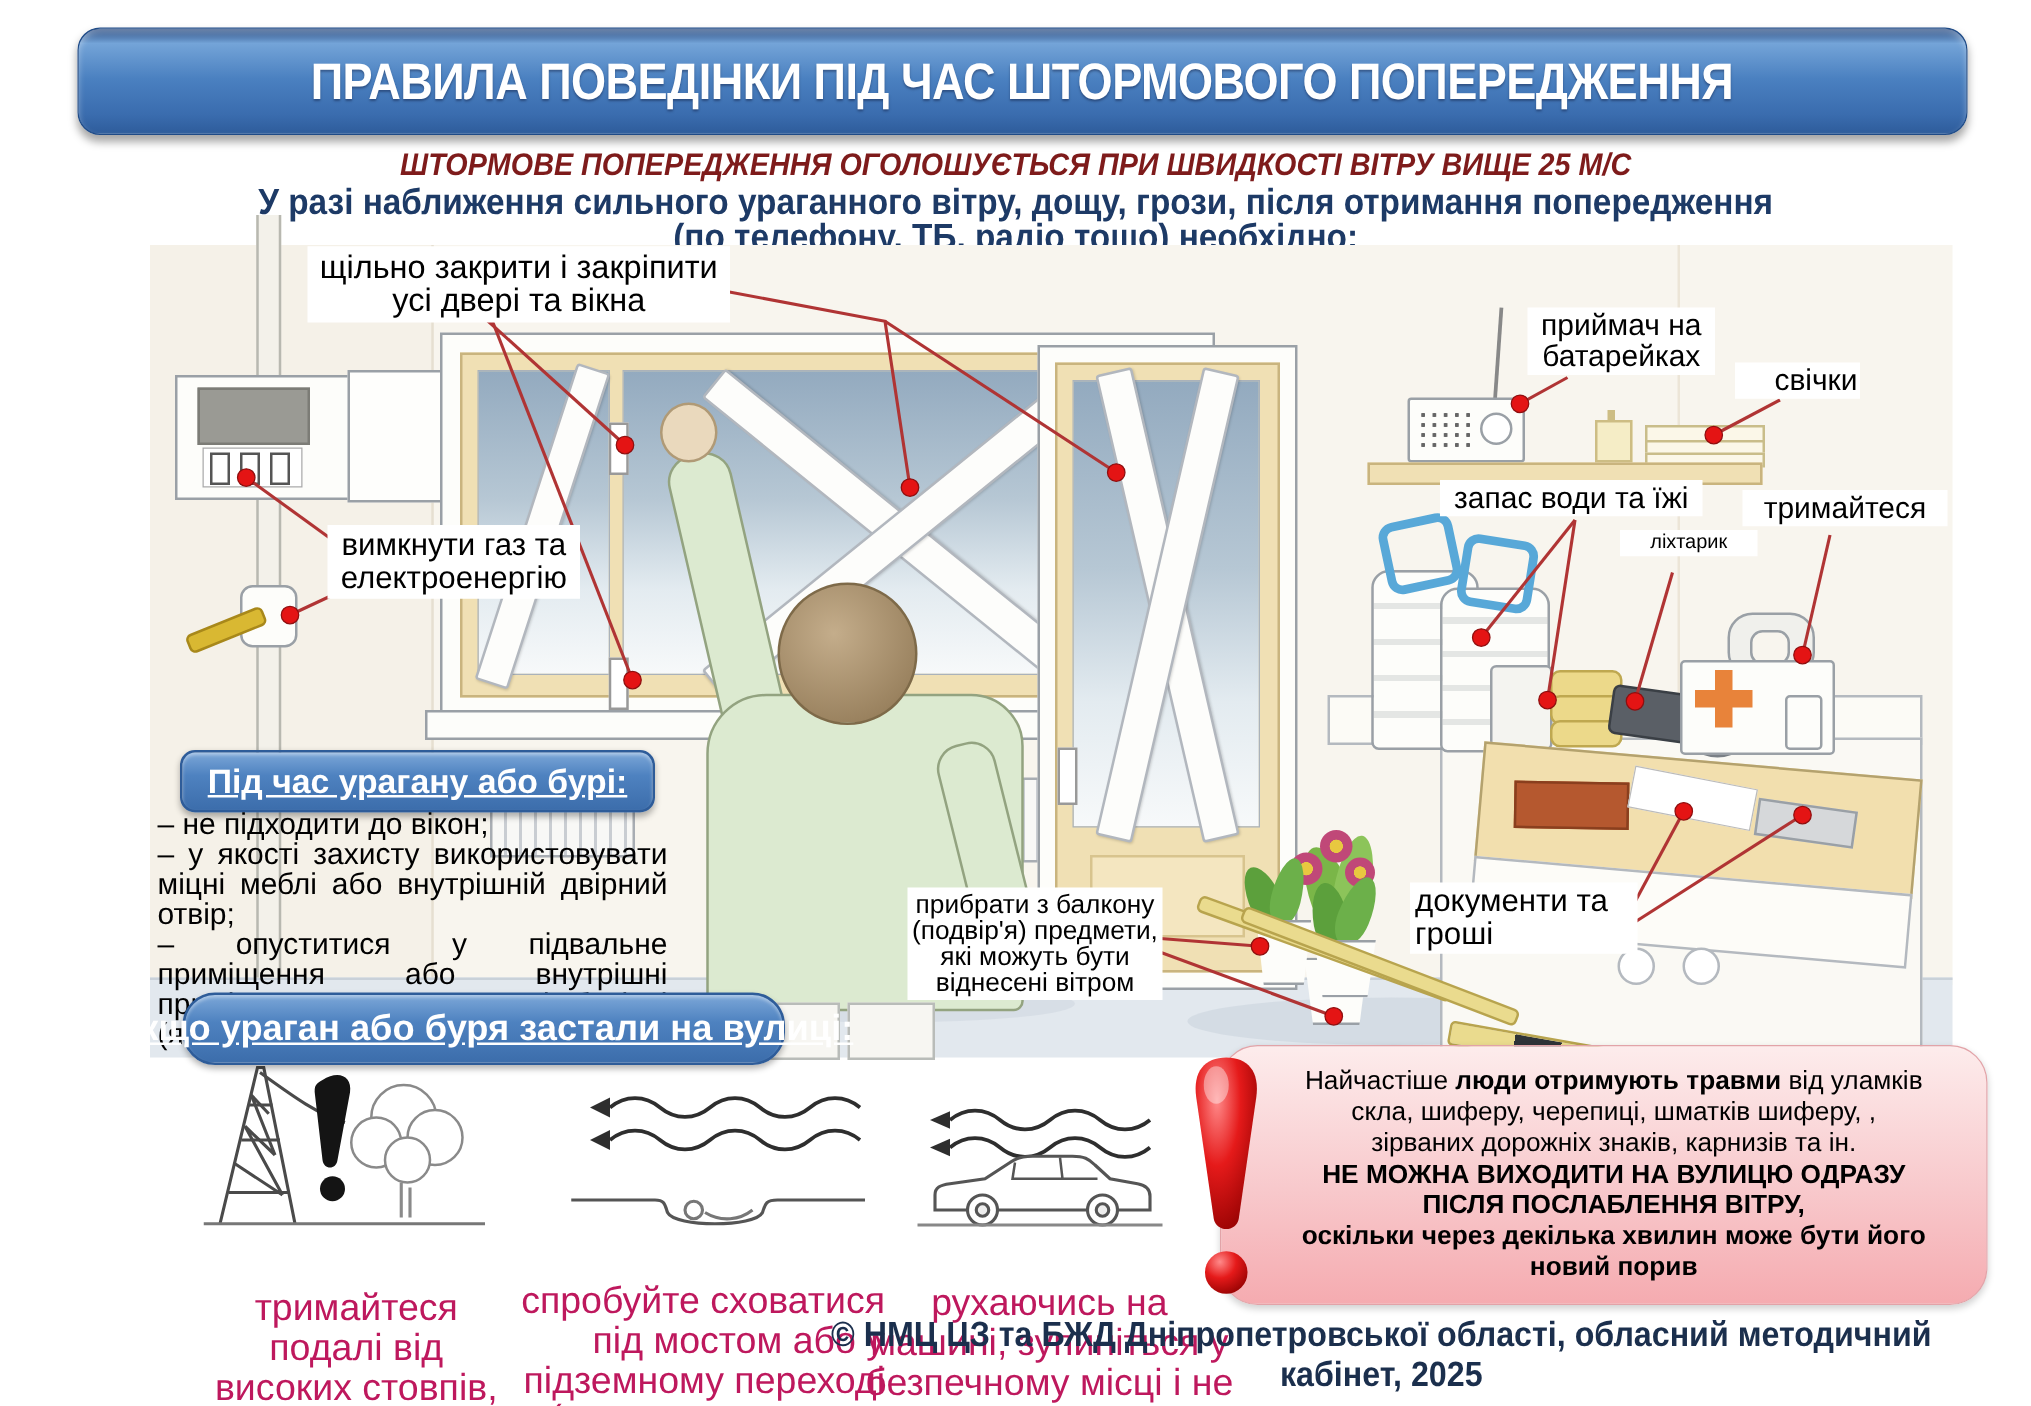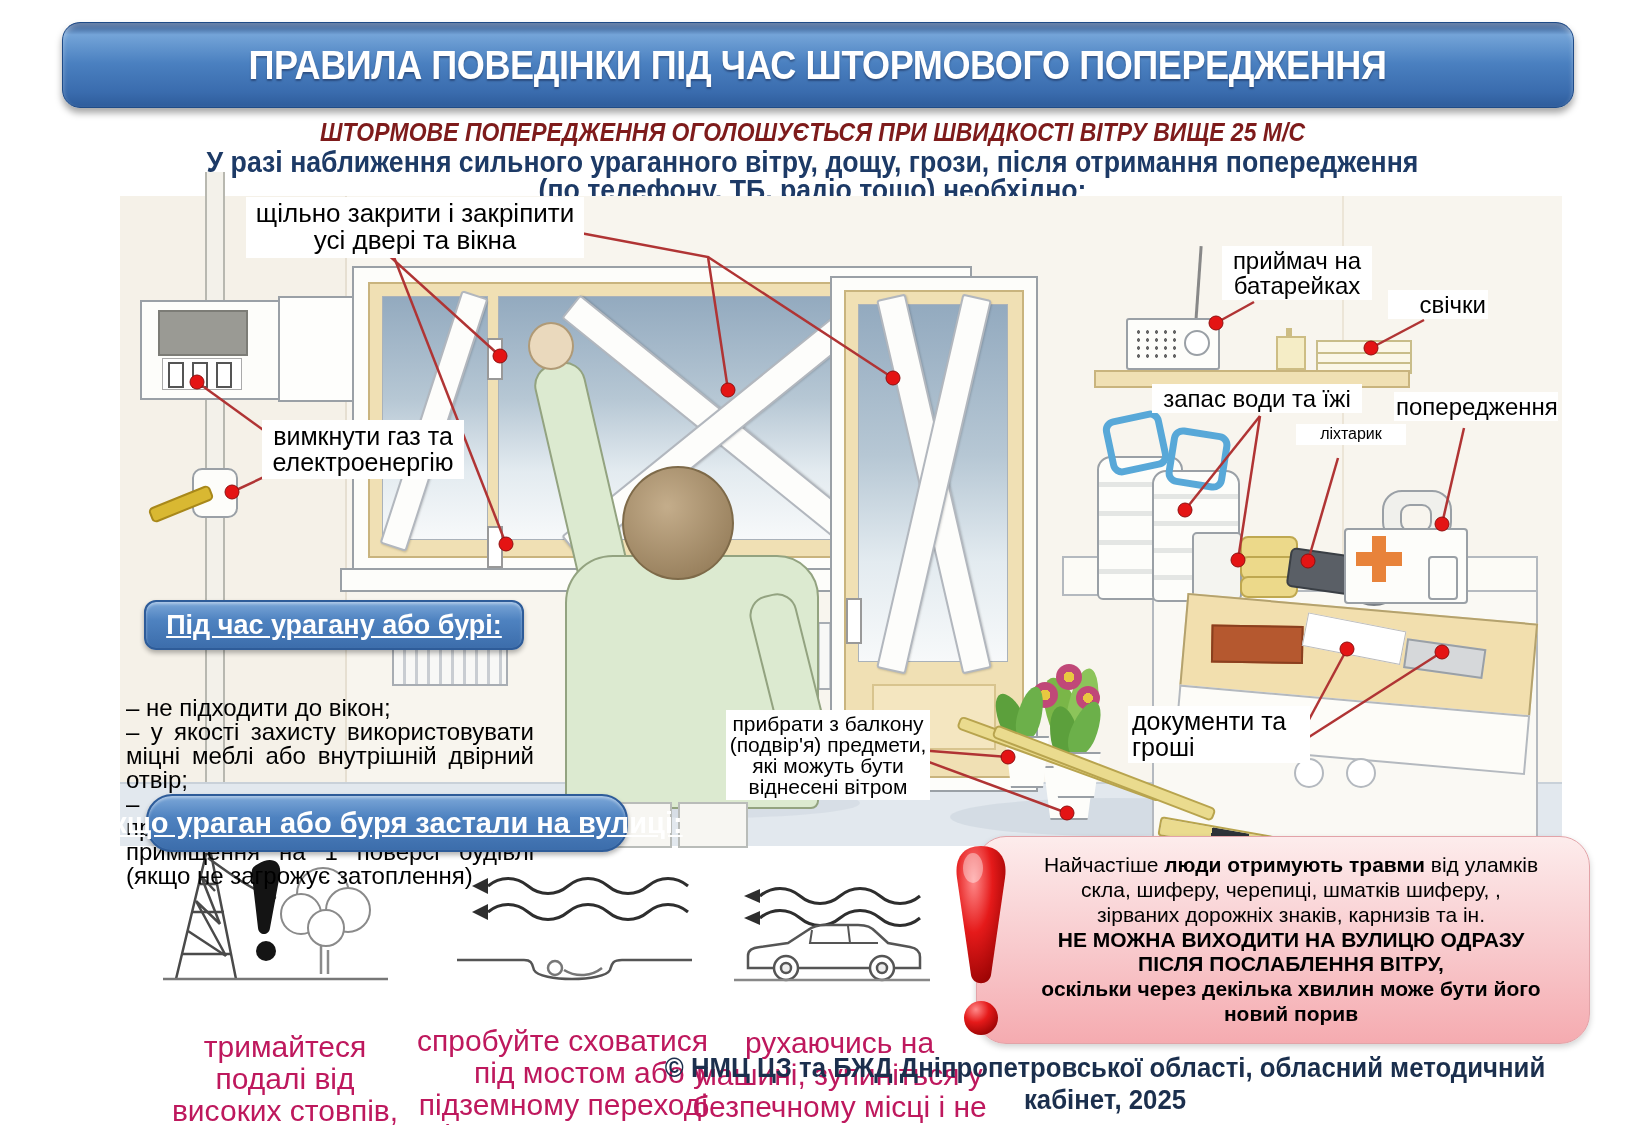--- a/index.html
+++ b/index.html
@@ -42,21 +42,21 @@
   .speaker{background-image:radial-gradient(circle,#666 1.6px,transparent 1.9px);background-size:9px 8px;}
   .greenpart{background:#dcead0;border:2px solid #93a380;}
   .pot{background:#fdfdfa;border:2px solid #9aa0a6;clip-path:polygon(6% 0,94% 0,82% 100%,18% 100%);}
   .leaf{position:absolute;border-radius:50% 50% 50% 50%/60% 60% 40% 40%;}
   .board{position:absolute;background:#eadb8e;border:2px solid #b8a44e;border-radius:5px;}
 
   
   .cap{position:absolute;text-align:center;font-size:30px;line-height:1.06;color:#be185d;margin-top:43px;}
 
   
-  .list{position:absolute;left:126px;top:648px;width:408px;font-size:24px;line-height:1.0;color:#000;margin-top:48px;}
+  .list{position:absolute;left:126px;top:648px;width:408px;font-size:24px;line-height:1.0;color:#000;}
   .list .j{text-align:justify;}
 
   
   .warnbox{position:absolute;left:976px;top:836px;width:614px;height:208px;border-radius:30px;
     background:linear-gradient(180deg,#fdecec 0%,#f8c9cc 55%,#f5abb0 100%);
     border:1px solid #e2a3a8;z-index:30;box-shadow:0 3px 6px rgba(0,0,0,.18);
     display:flex;flex-direction:column;justify-content:center;text-align:center;
     font-size:21px;line-height:1.18;padding:6px 14px 6px 30px;box-sizing:border-box;}
   .warnbox b{font-weight:bold;}
 
@@ -245,21 +245,21 @@
     </g>
   </svg>
 
   <div class="lbl" style="left:246px;top:197px;width:330px;font-size:26px;padding:3px 4px;">щільно  закрити і закріпити усі двері та вікна</div>
   <div class="lbl" style="left:262px;top:420px;width:198px;font-size:25px;padding:3px 2px;">вимкнути газ та електроенергію</div>
 
   <div class="btn" style="left:1068px;top:206px;width:194px;height:42px;font-size:27px;">підготувати:</div>
   <div class="lbl" style="left:1222px;top:246px;width:146px;font-size:24px;padding:2px 2px;">приймач на батарейках</div>
   <div class="lbl" style="left:1388px;top:290px;width:96px;font-size:24px;padding:2px 2px;text-align:right;">свічки</div>
   <div class="lbl" style="left:1152px;top:384px;width:206px;font-size:24px;padding:2px 2px;">запас води та їжі</div>
-  <div class="lbl" style="left:1394px;top:392px;width:160px;font-size:24px;padding:2px 2px;">попередження</div>
+  <div class="lbl" style="left:1394px;top:392px;width:160px;font-size:24px;padding:2px 2px;">тримайтеся</div>
   <div class="lbl" style="left:1296px;top:424px;width:106px;font-size:16px;padding:2px 2px;">ліхтарик</div>
   <div class="lbl" style="left:1128px;top:706px;width:174px;font-size:25px;text-align:left;padding:2px 4px;">документи та гроші</div>
   <div class="lbl" style="left:726px;top:710px;width:200px;font-size:21px;line-height:1.0;padding:3px 2px;">прибрати з балкону (подвір'я) предмети, які можуть бути віднесені вітром</div>
 
   <div class="btn" style="left:144px;top:600px;width:376px;height:46px;font-size:27px;z-index:50;">Під час урагану або бурі:</div>
   <div class="list" style="z-index:50;">
     <div>– не підходити до вікон;</div>
     <div class="j">– у якості захисту використовувати міцні меблі або внутрішній двірний отвір;</div>
     <div class="j">– опуститися у підвальне приміщення або внутрішні приміщення на 1 поверсі будівлі (якщо не загрожує затоплення)</div>
   </div>

